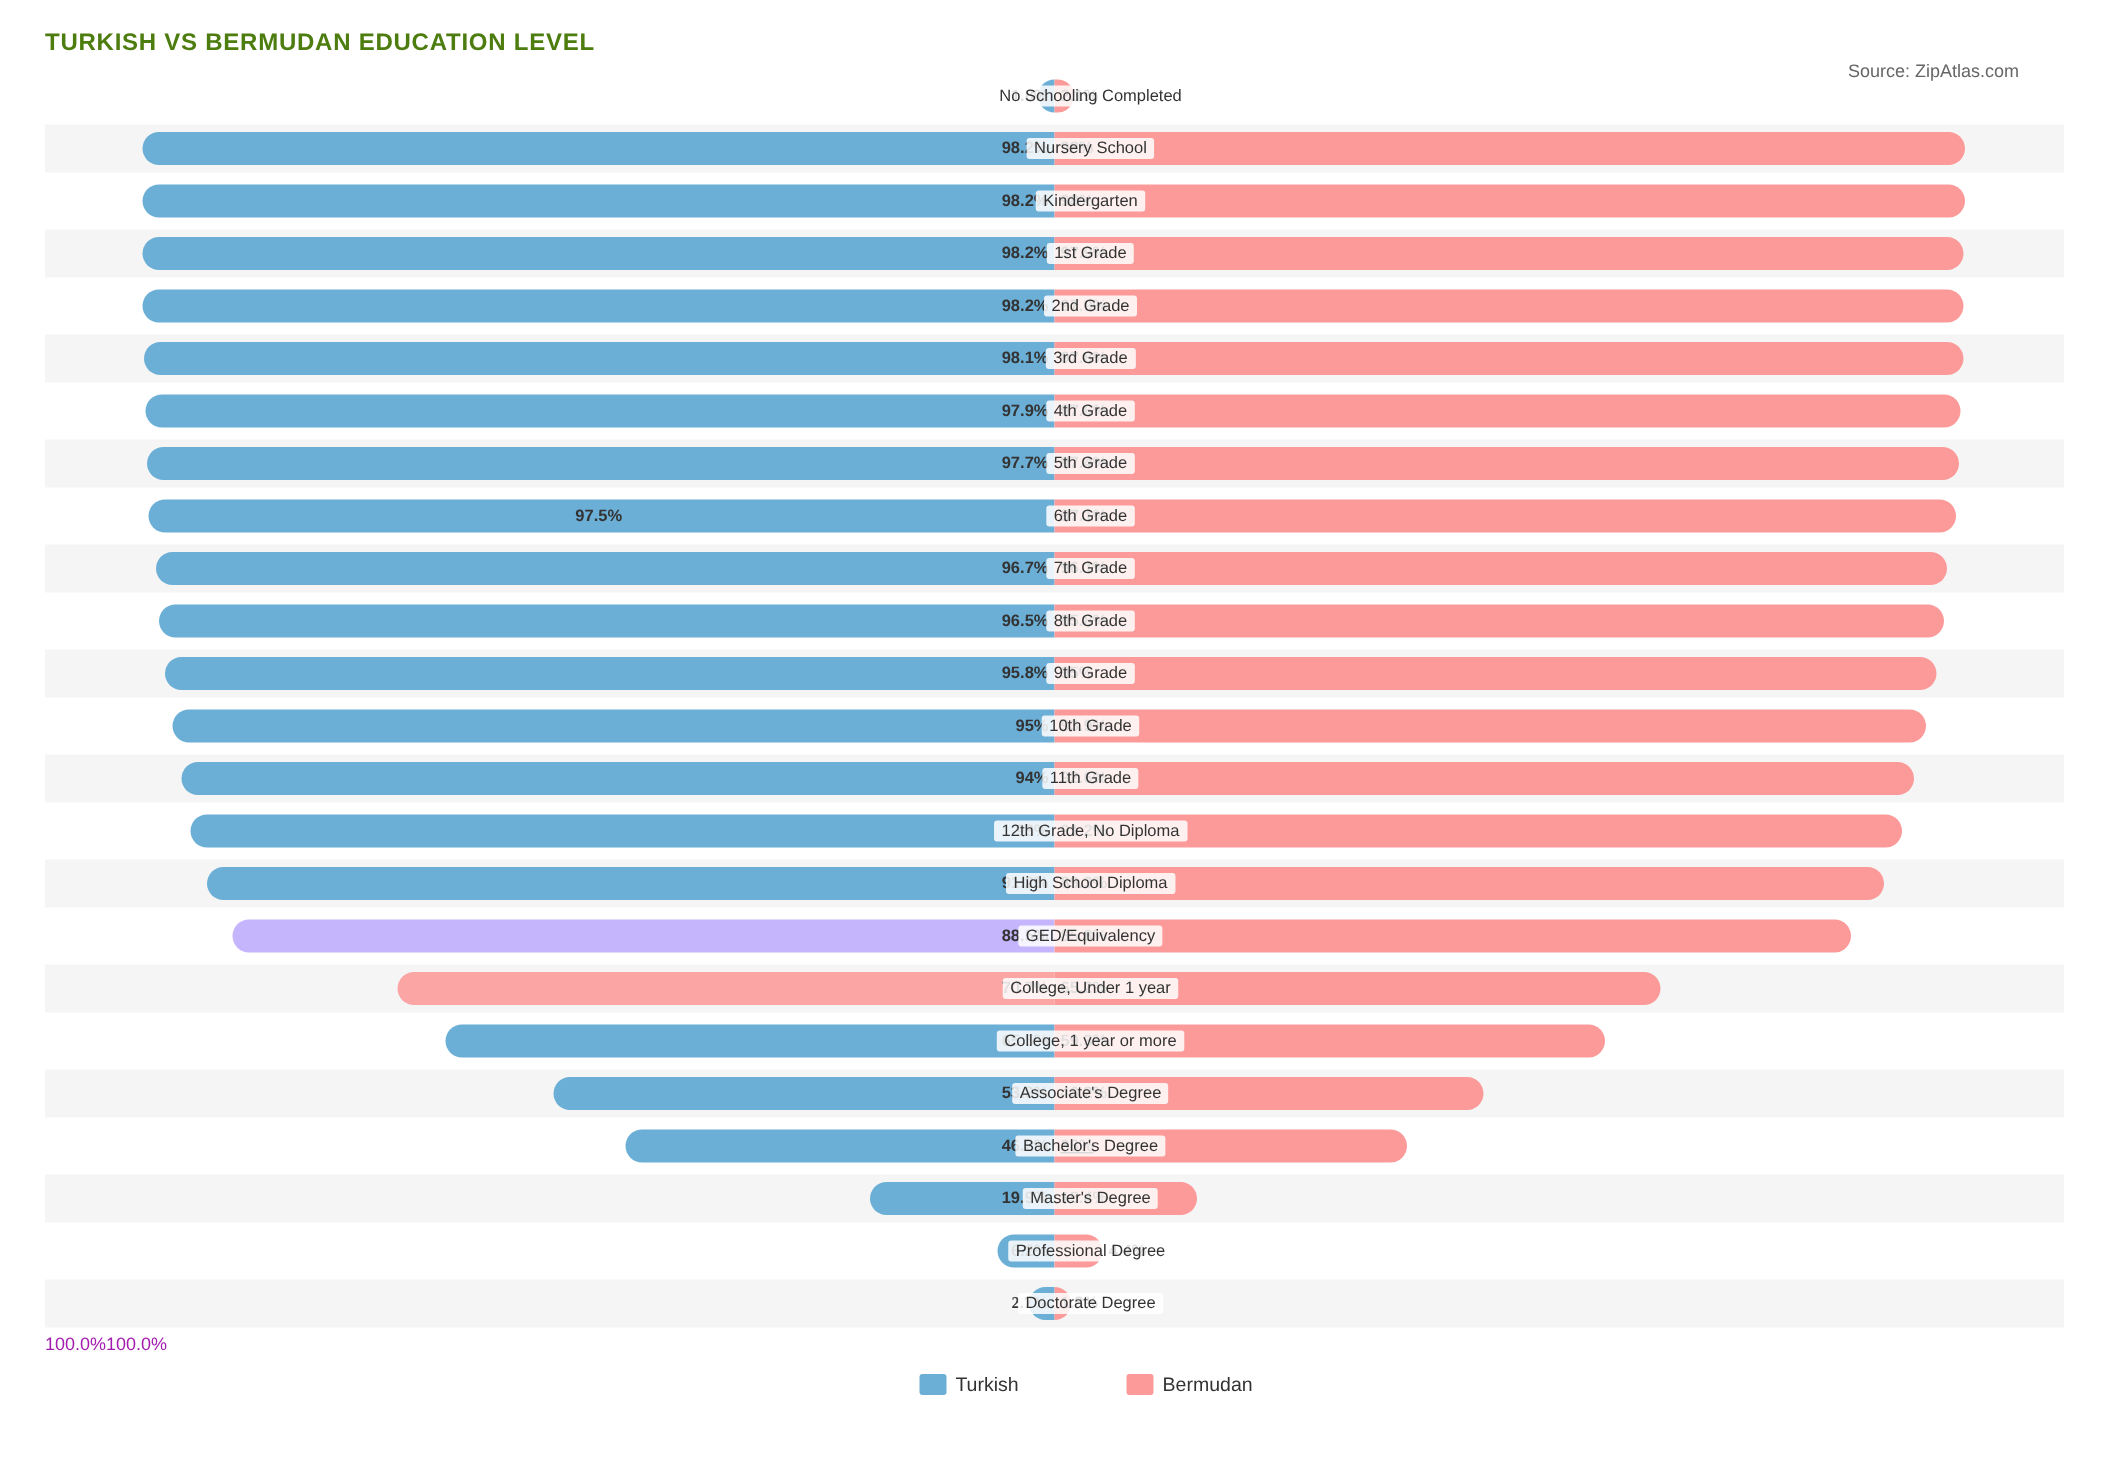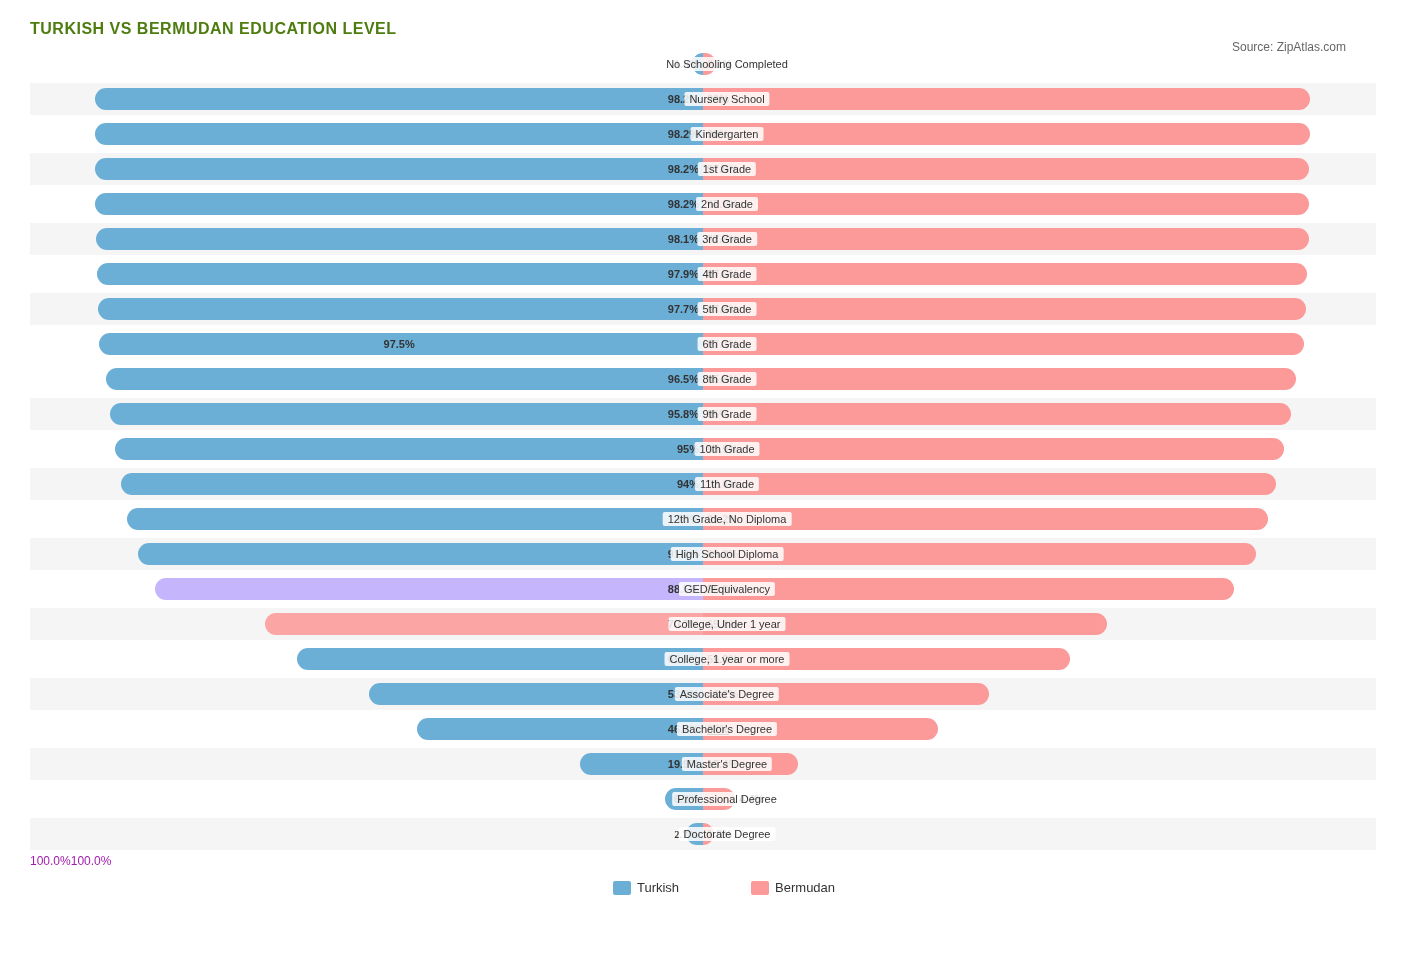--- a/index.html
+++ b/index.html
@@ -194,20 +194,29 @@
       </div>
       <div class="row">
         <div class="bar-left" style="width: 44.85%; background: rgb(107, 174, 214); justify-content: center;">
           <span class="bar-left-val">97.5%</span>
         </div>
         <div class="bar-right" style="width: 44.666%; background: rgb(251, 154, 153);">
           <span class="bar-right-val">97.1%</span>
         </div>
         <div class="label-center">6th Grade</div>
       </div>
+      <div class="row row-bg-alt">
+        <div class="bar-left" style="width: 44.482%; background: rgb(107, 174, 214);">
+          <span class="bar-left-val">96.7%</span>
+        </div>
+        <div class="bar-right" style="width: 44.206%; background: rgb(251, 154, 153);">
+          <span class="bar-right-val">96.1%</span>
+        </div>
+        <div class="label-center">7th Grade</div>
+      </div>
       <div class="row">
         <div class="bar-left" style="width: 44.39%; background: rgb(107, 174, 214);">
           <span class="bar-left-val">96.5%</span>
         </div>
         <div class="bar-right" style="width: 44.068%; background: rgb(251, 154, 153);">
           <span class="bar-right-val">95.8%</span>
         </div>
         <div class="label-center">8th Grade</div>
       </div>
       <div class="row row-bg-alt">

